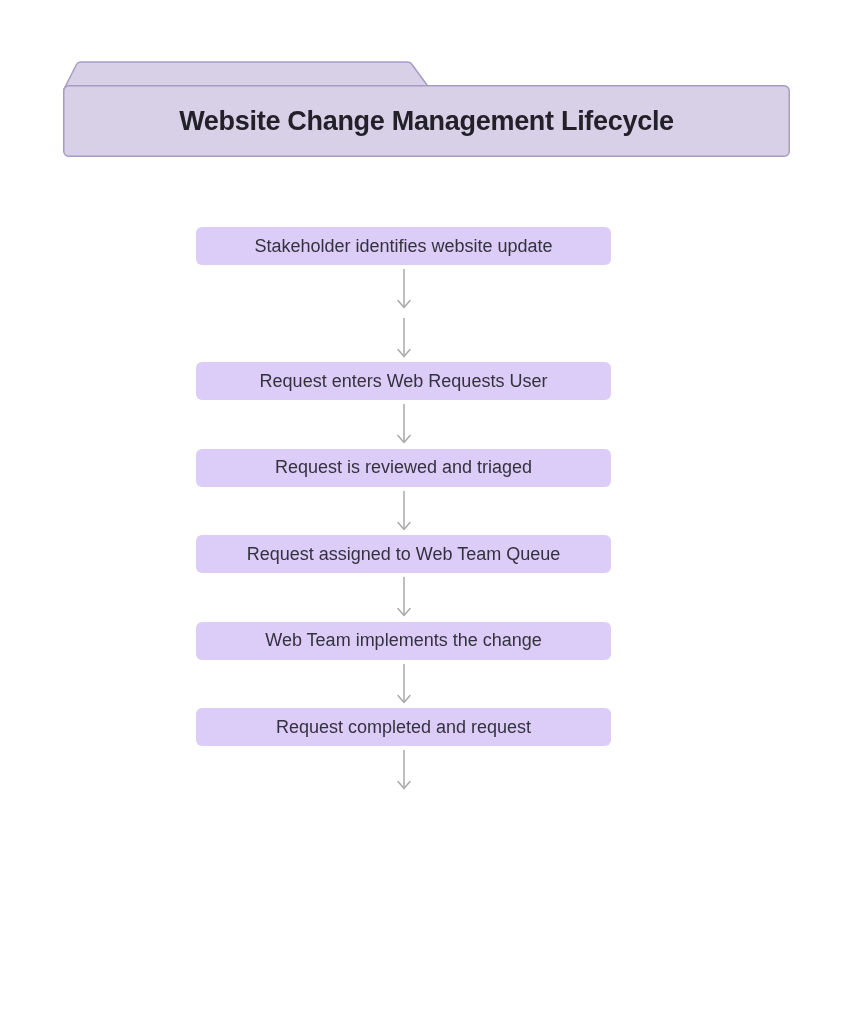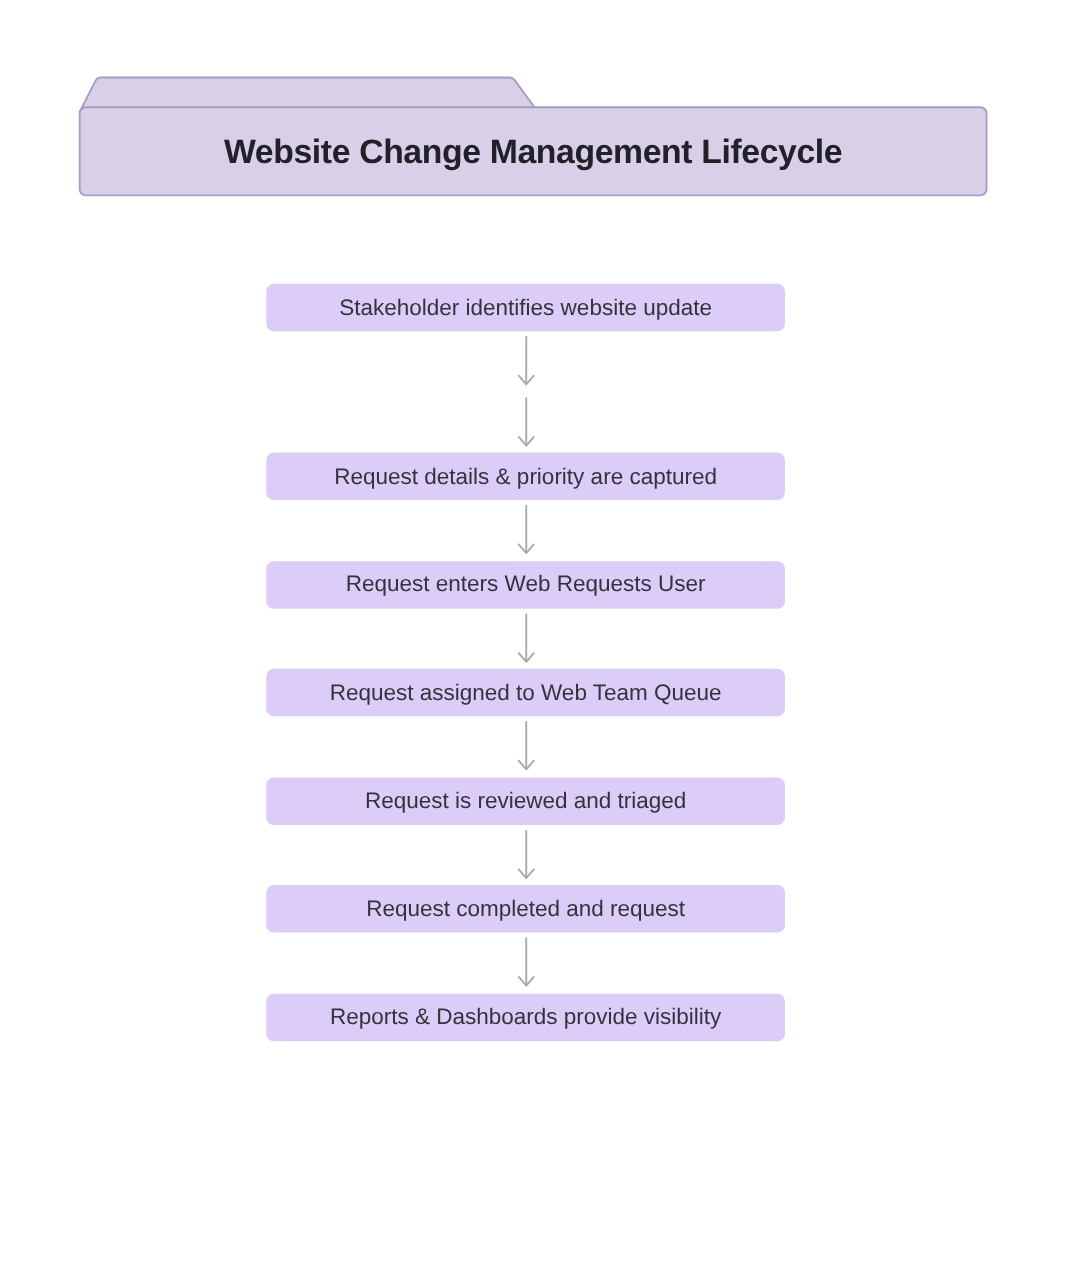--- a/index.html
+++ b/index.html
@@ -26,21 +26,21 @@
   }
   .title {
     position: absolute; left: 63px; top: 85px; width: 727px; height: 72px;
     display: flex; align-items: center; justify-content: center;
     font-size: 27px; font-weight: 700; letter-spacing: -0.3px;
     color: var(--title-color, #232029);
   }
 
   
   .flow {
-    position: absolute; left: 213px; top: 227px; width: 415px;
+    position: absolute; left: 196px; top: 227px; width: 415px;
     display: flex; flex-direction: column;
   }
   .box {
     height: 38px; width: 415px;
     background: var(--box-fill, #dbccf8);
     border-radius: 6px;
     display: flex; align-items: center; justify-content: center;
   }
   .label {
     font-size: 18px;
@@ -87,35 +87,36 @@
 
   <div class="step">
     <div class="arrow">
       <svg width="16" height="42" viewBox="0 0 16 42">
         <line x1="8" y1="1.5" x2="8" y2="38"></line>
         <polyline points="2,32.5 8,39.5 14,32.5"></polyline>
       </svg>
     </div>
   </div>
 
+
   <div class="step">
     <div class="box">
-      <span class="label">Request details &amp; priority are captured</span>
+      <span class="label">Request enters Web Requests User</span>
     </div>
     <div class="arrow">
       <svg width="16" height="42" viewBox="0 0 16 42">
         <line x1="8" y1="1.5" x2="8" y2="38"></line>
         <polyline points="2,32.5 8,39.5 14,32.5"></polyline>
       </svg>
     </div>
   </div>
 
   <div class="step">
     <div class="box">
-      <span class="label">Request enters Web Requests User</span>
+      <span class="label">Request is reviewed and triaged</span>
     </div>
     <div class="arrow">
       <svg width="16" height="42" viewBox="0 0 16 42">
         <line x1="8" y1="1.5" x2="8" y2="38"></line>
         <polyline points="2,32.5 8,39.5 14,32.5"></polyline>
       </svg>
     </div>
   </div>
 
   <div class="step">
@@ -125,44 +126,37 @@
     <div class="arrow">
       <svg width="16" height="42" viewBox="0 0 16 42">
         <line x1="8" y1="1.5" x2="8" y2="38"></line>
         <polyline points="2,32.5 8,39.5 14,32.5"></polyline>
       </svg>
     </div>
   </div>
 
   <div class="step">
     <div class="box">
-      <span class="label">Request is reviewed and triaged</span>
+      <span class="label">Web Team implements the change</span>
     </div>
     <div class="arrow">
       <svg width="16" height="42" viewBox="0 0 16 42">
         <line x1="8" y1="1.5" x2="8" y2="38"></line>
         <polyline points="2,32.5 8,39.5 14,32.5"></polyline>
       </svg>
     </div>
   </div>
-
 
   <div class="step">
     <div class="box">
       <span class="label">Request completed and request</span>
     </div>
     <div class="arrow">
       <svg width="16" height="42" viewBox="0 0 16 42">
         <line x1="8" y1="1.5" x2="8" y2="38"></line>
         <polyline points="2,32.5 8,39.5 14,32.5"></polyline>
       </svg>
     </div>
   </div>
 
-  <div class="step">
-    <div class="box">
-      <span class="label">Reports &amp; Dashboards provide visibility</span>
-    </div>
-
-  </div>
 </div>
 
 </div>
 
 </body></html>

